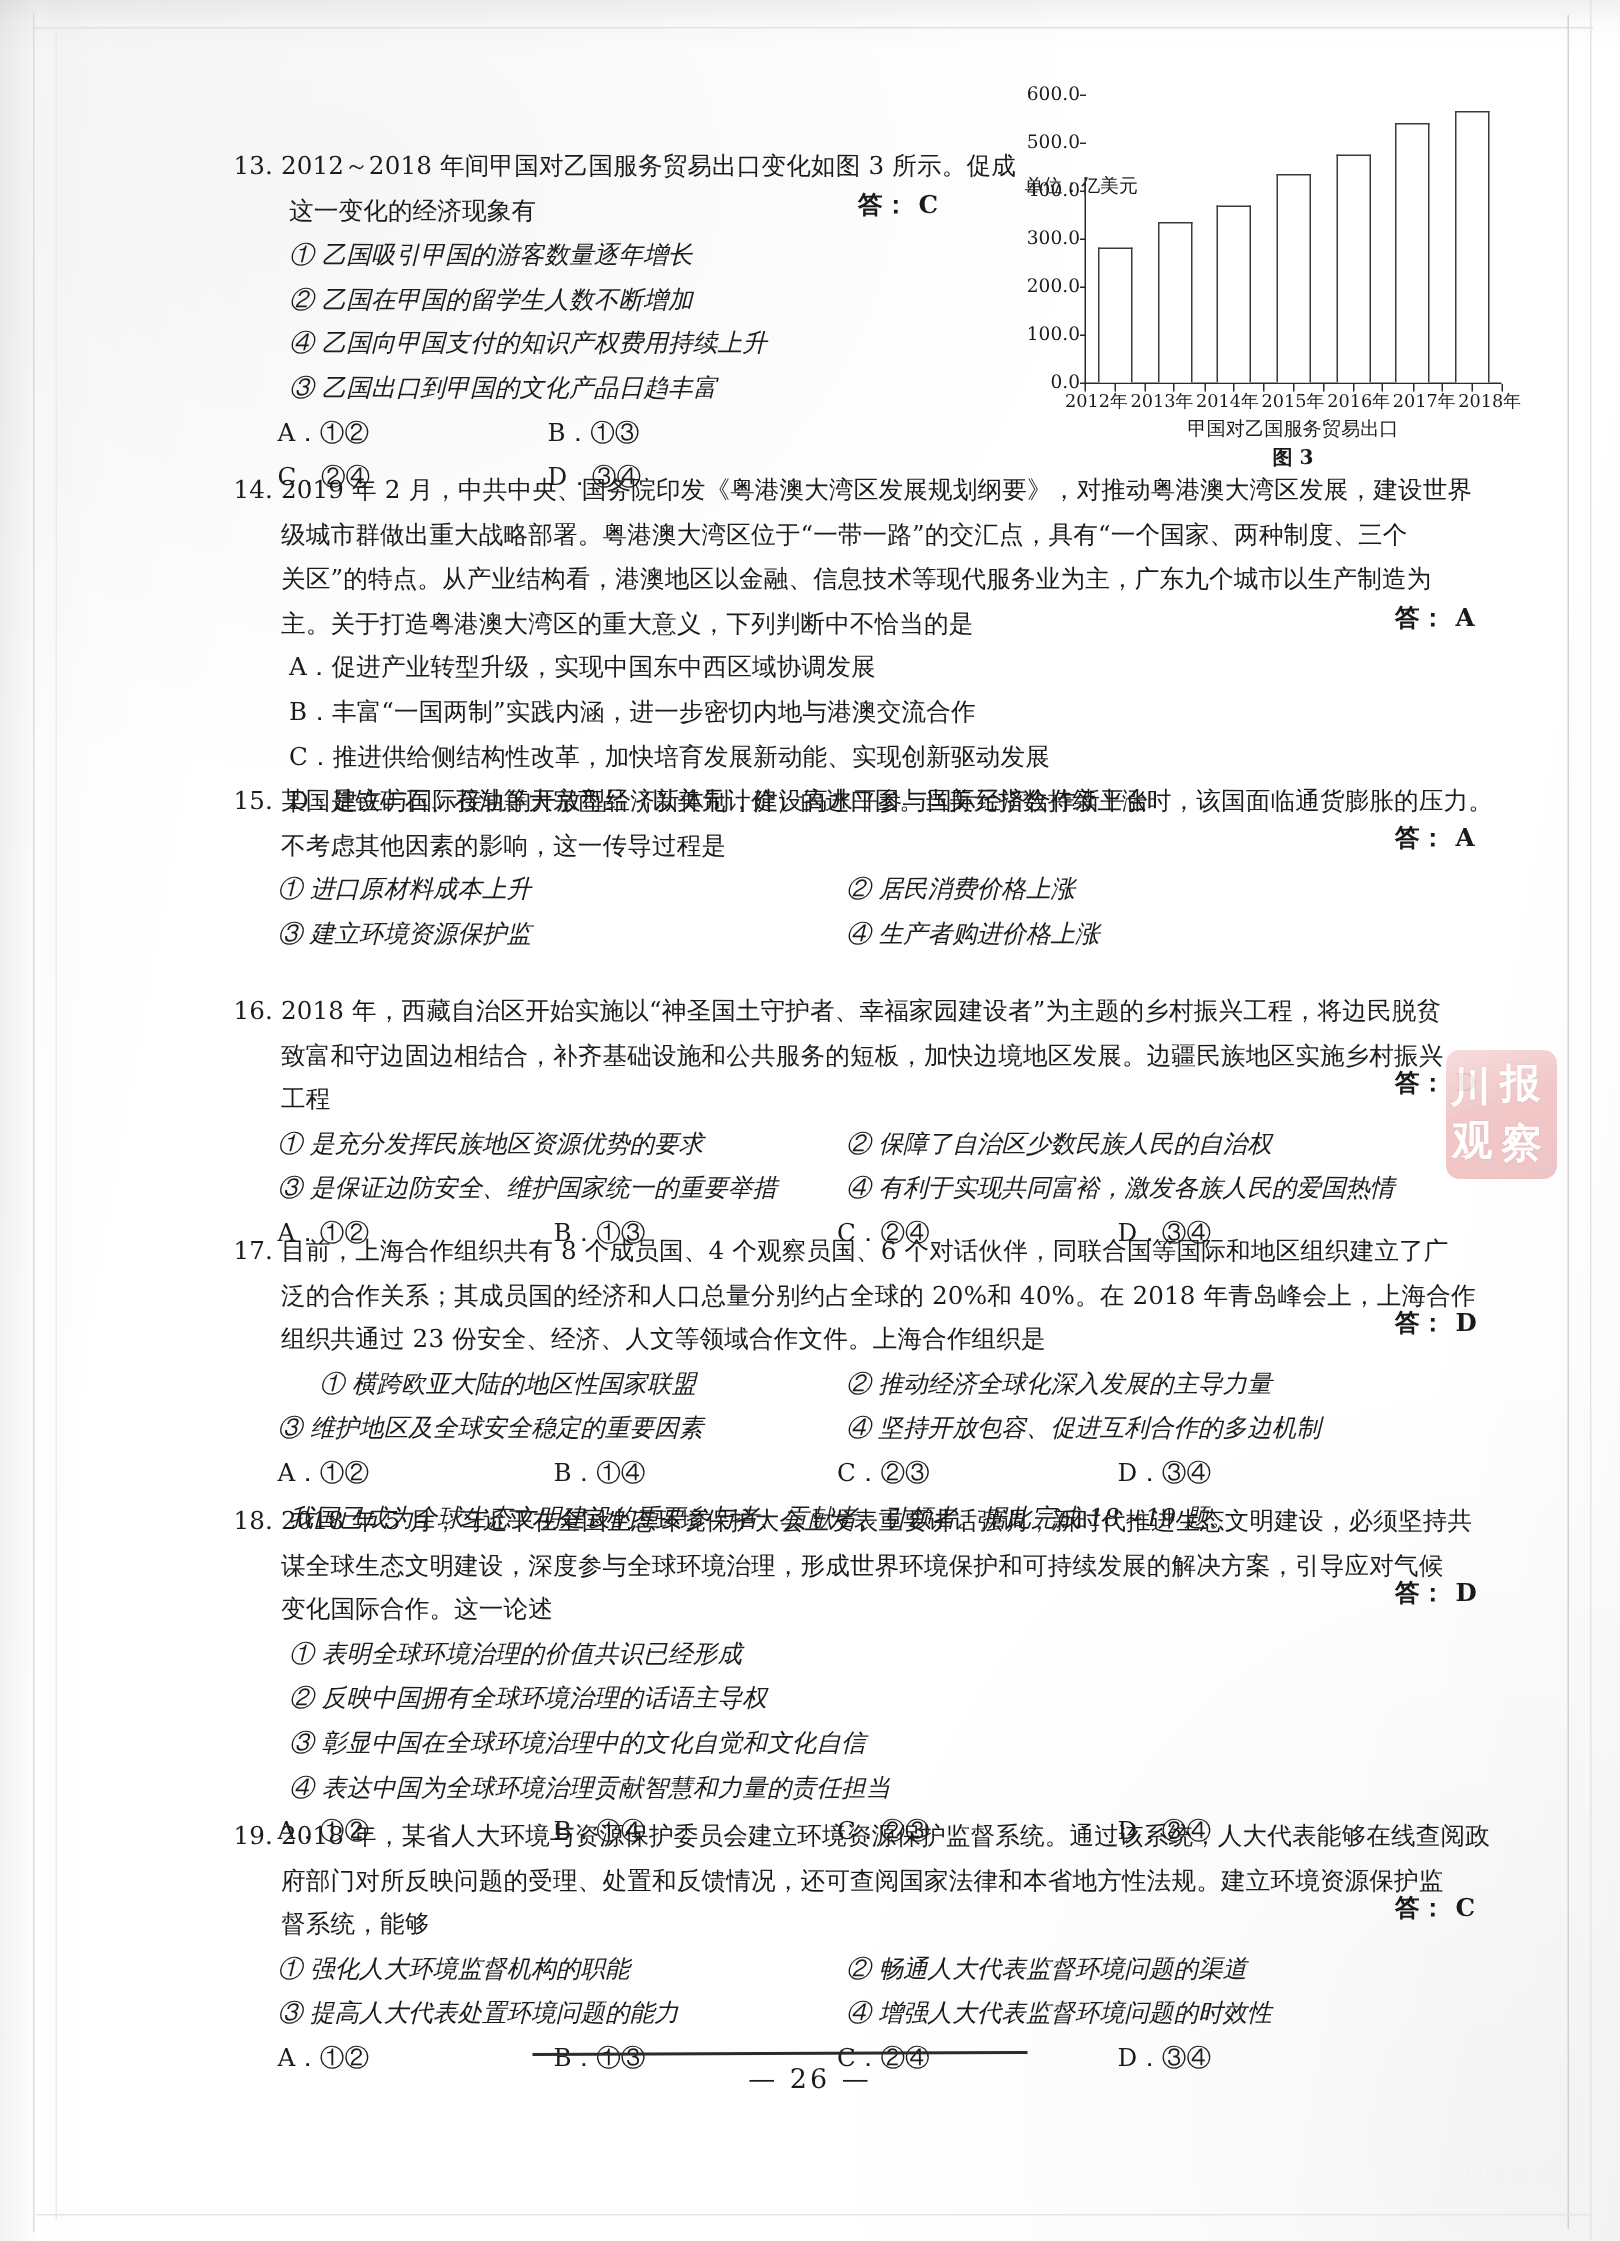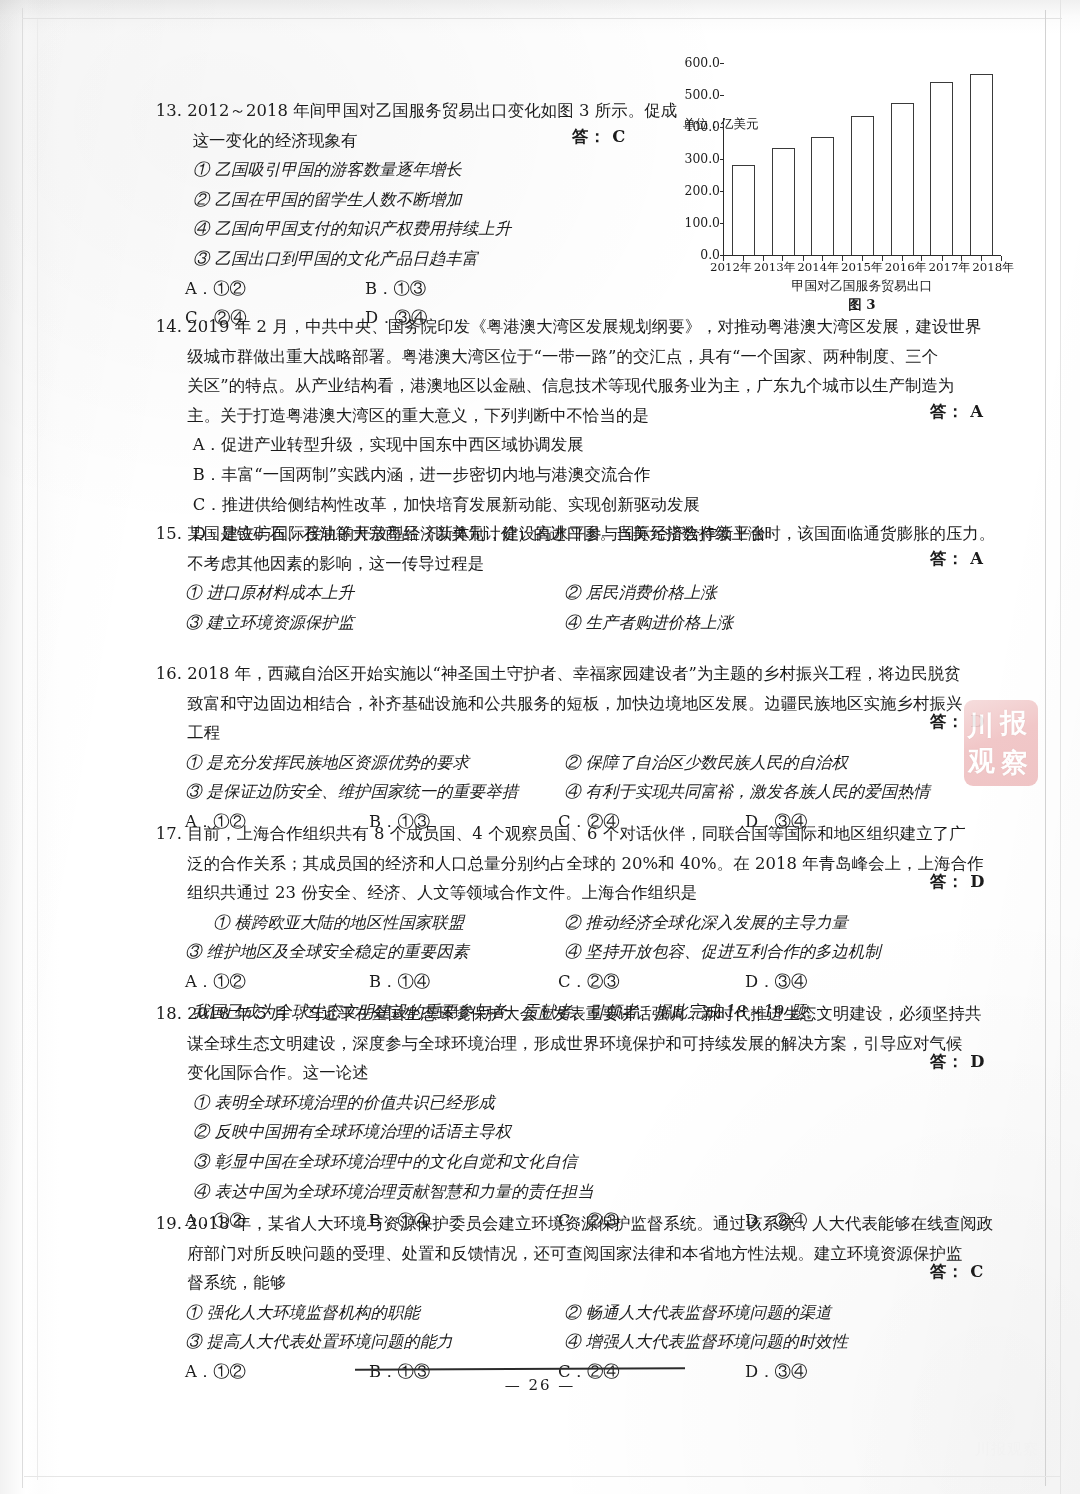--- a/index.html
+++ b/index.html
@@ -109,21 +109,21 @@
     text-align:center;font-size:12.8px;white-space:nowrap;
   }
   .fignum{
     position:absolute;left:40px;top:196px;width:278px;
     text-align:center;font-size:13.4px;font-weight:bold;white-space:nowrap;
   }
 
   
   #footer{
     position:absolute;left:0;top:1376px;width:1080px;
-    text-align:center;font-size:15px;letter-spacing:2px;
+    text-align:center;font-size:18px;letter-spacing:2px;
   }
   #rule{
     position:absolute;left:355px;top:1368px;width:330px;height:2px;
     background:#2b2b2b;
     transform:rotate(-.25deg);
   }
 
   
   #stamp{
     position:absolute;left:964px;top:700px;width:74px;height:86px;

